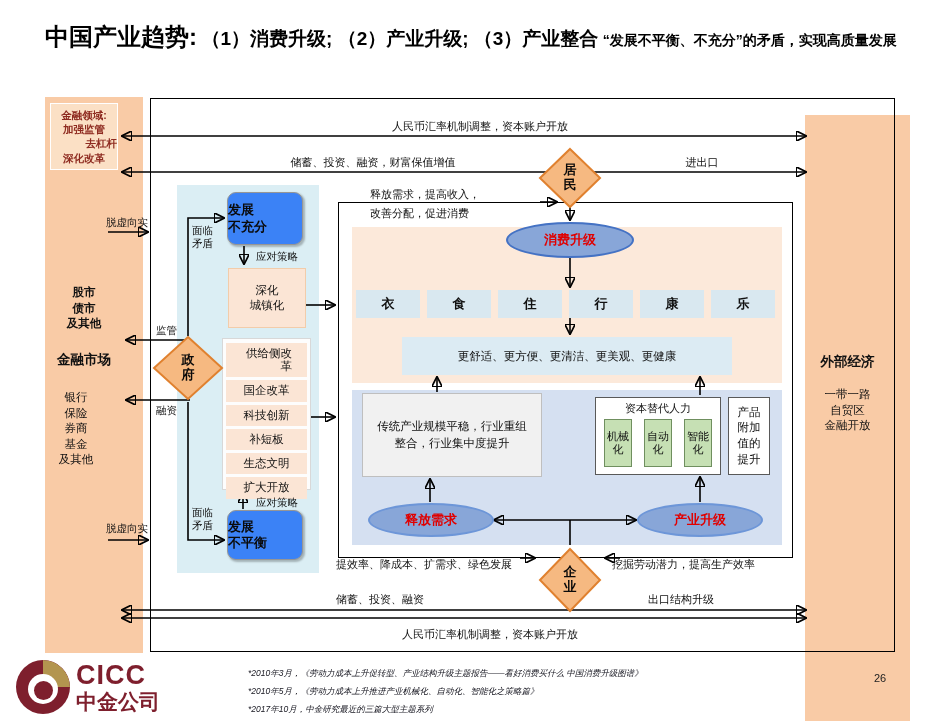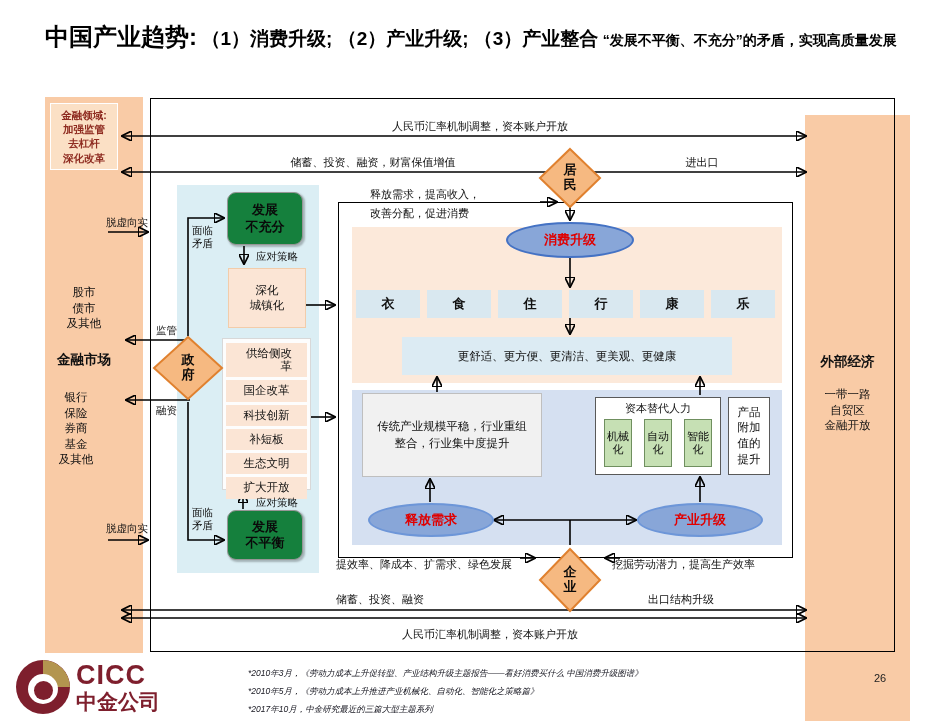--- a/index.html
+++ b/index.html
@@ -18,22 +18,22 @@
   .side-line{display:block;text-align:center;font-size:11.5px;line-height:1.35;}
   .side-title{display:block;text-align:center;font-size:13.5px;font-weight:bold;line-height:1.3;}
   
   .outer-border{position:absolute;left:150px;top:98px;width:745px;height:554px;border:1.5px solid #000;z-index:2;box-sizing:border-box;}
   .inner-border{position:absolute;left:338px;top:202px;width:455px;height:356px;border:1.5px solid #000;z-index:2;box-sizing:border-box;}
   
   .gov-panel{position:absolute;left:177px;top:185px;width:142px;height:388px;background:#DBEEF4;z-index:1;}
   .consumer-panel{position:absolute;left:352px;top:227px;width:430px;height:156px;background:#FCE9DA;z-index:1;}
   .industry-panel{position:absolute;left:352px;top:390px;width:430px;height:155px;background:#D5E0F1;z-index:1;}
   
-  .gray-box{position:absolute;background:#15803d;border:1.5px solid #969696;border-radius:9px;z-index:4;
-            display:flex;flex-direction:column;align-items:center;justify-content:center;
+  .gray-box{position:absolute;background:#3b82f6;border:1.5px solid #969696;border-radius:9px;z-index:4;
+            display:flex;flex-direction:column;justify-content:center;
             font-weight:bold;font-size:13px;line-height:1.25;color:#0a0a0a;box-shadow:1.5px 1.5px 2px rgba(0,0,0,.25);box-sizing:border-box;}
   .orange-box{position:absolute;background:#FBE5D5;border:1px solid #F2CCAA;z-index:4;box-sizing:border-box;
             display:flex;flex-direction:column;align-items:center;justify-content:center;font-size:11.5px;line-height:1.3;text-align:center;}
   .strategy-wrap{position:absolute;left:222px;top:338px;width:89px;height:152px;background:#FDFDFD;border:1px solid #D8D8D8;
             z-index:4;display:flex;flex-direction:column;gap:3px;padding:4px 3px;box-sizing:border-box;}
   .strategy-item{background:#FBE5D5;flex:0 0 auto;display:flex;align-items:center;justify-content:center;
             text-align:right;font-size:11.5px;line-height:1.15;padding:4px 15px;}
   .cat-box{position:absolute;top:290px;width:64px;height:28px;background:#D9E8F0;z-index:4;
             display:flex;align-items:center;justify-content:center;font-weight:bold;font-size:13px;}
   .benefits-box{position:absolute;left:402px;top:337px;width:330px;height:38px;background:#DCEBF3;z-index:4;
@@ -75,24 +75,24 @@
     <span class="title-suffix">“发展不平衡、不充分”的矛盾，实现高质量发展</span>
   </div>
 
   <div class="outer-border"></div>
   <div class="inner-border"></div>
 
   <div class="sidebar" style="left:45px;top:97px;width:78px;height:556px;">
     <div class="fin-box">
       <span class="side-line" style="font-size:10.5px;">金融领域:</span>
       <span class="side-line" style="font-size:10.5px;">加强监管</span>
-      <span class="side-line" style="font-size:10.5px;">去杠杆</span>
+      <span class="side-line" style="font-size:10.5px;text-align:right;">去杠杆</span>
       <span class="side-line" style="font-size:10.5px;">深化改革</span>
     </div>
-    <div class="abs" style="left:0;top:188px;width:78px;">
+    <div class="abs" style="left:0;top:188px;width:78px;font-weight:bold;">
       <span class="side-line">股市</span>
       <span class="side-line">债市</span>
       <span class="side-line">及其他</span>
     </div>
     <div class="abs" style="left:0;top:254px;width:78px;">
       <span class="side-title">金融市场</span>
     </div>
     <div class="abs" style="left:0;top:293px;width:62px;">
       <span class="side-line">银行</span>
       <span class="side-line">保险</span>

